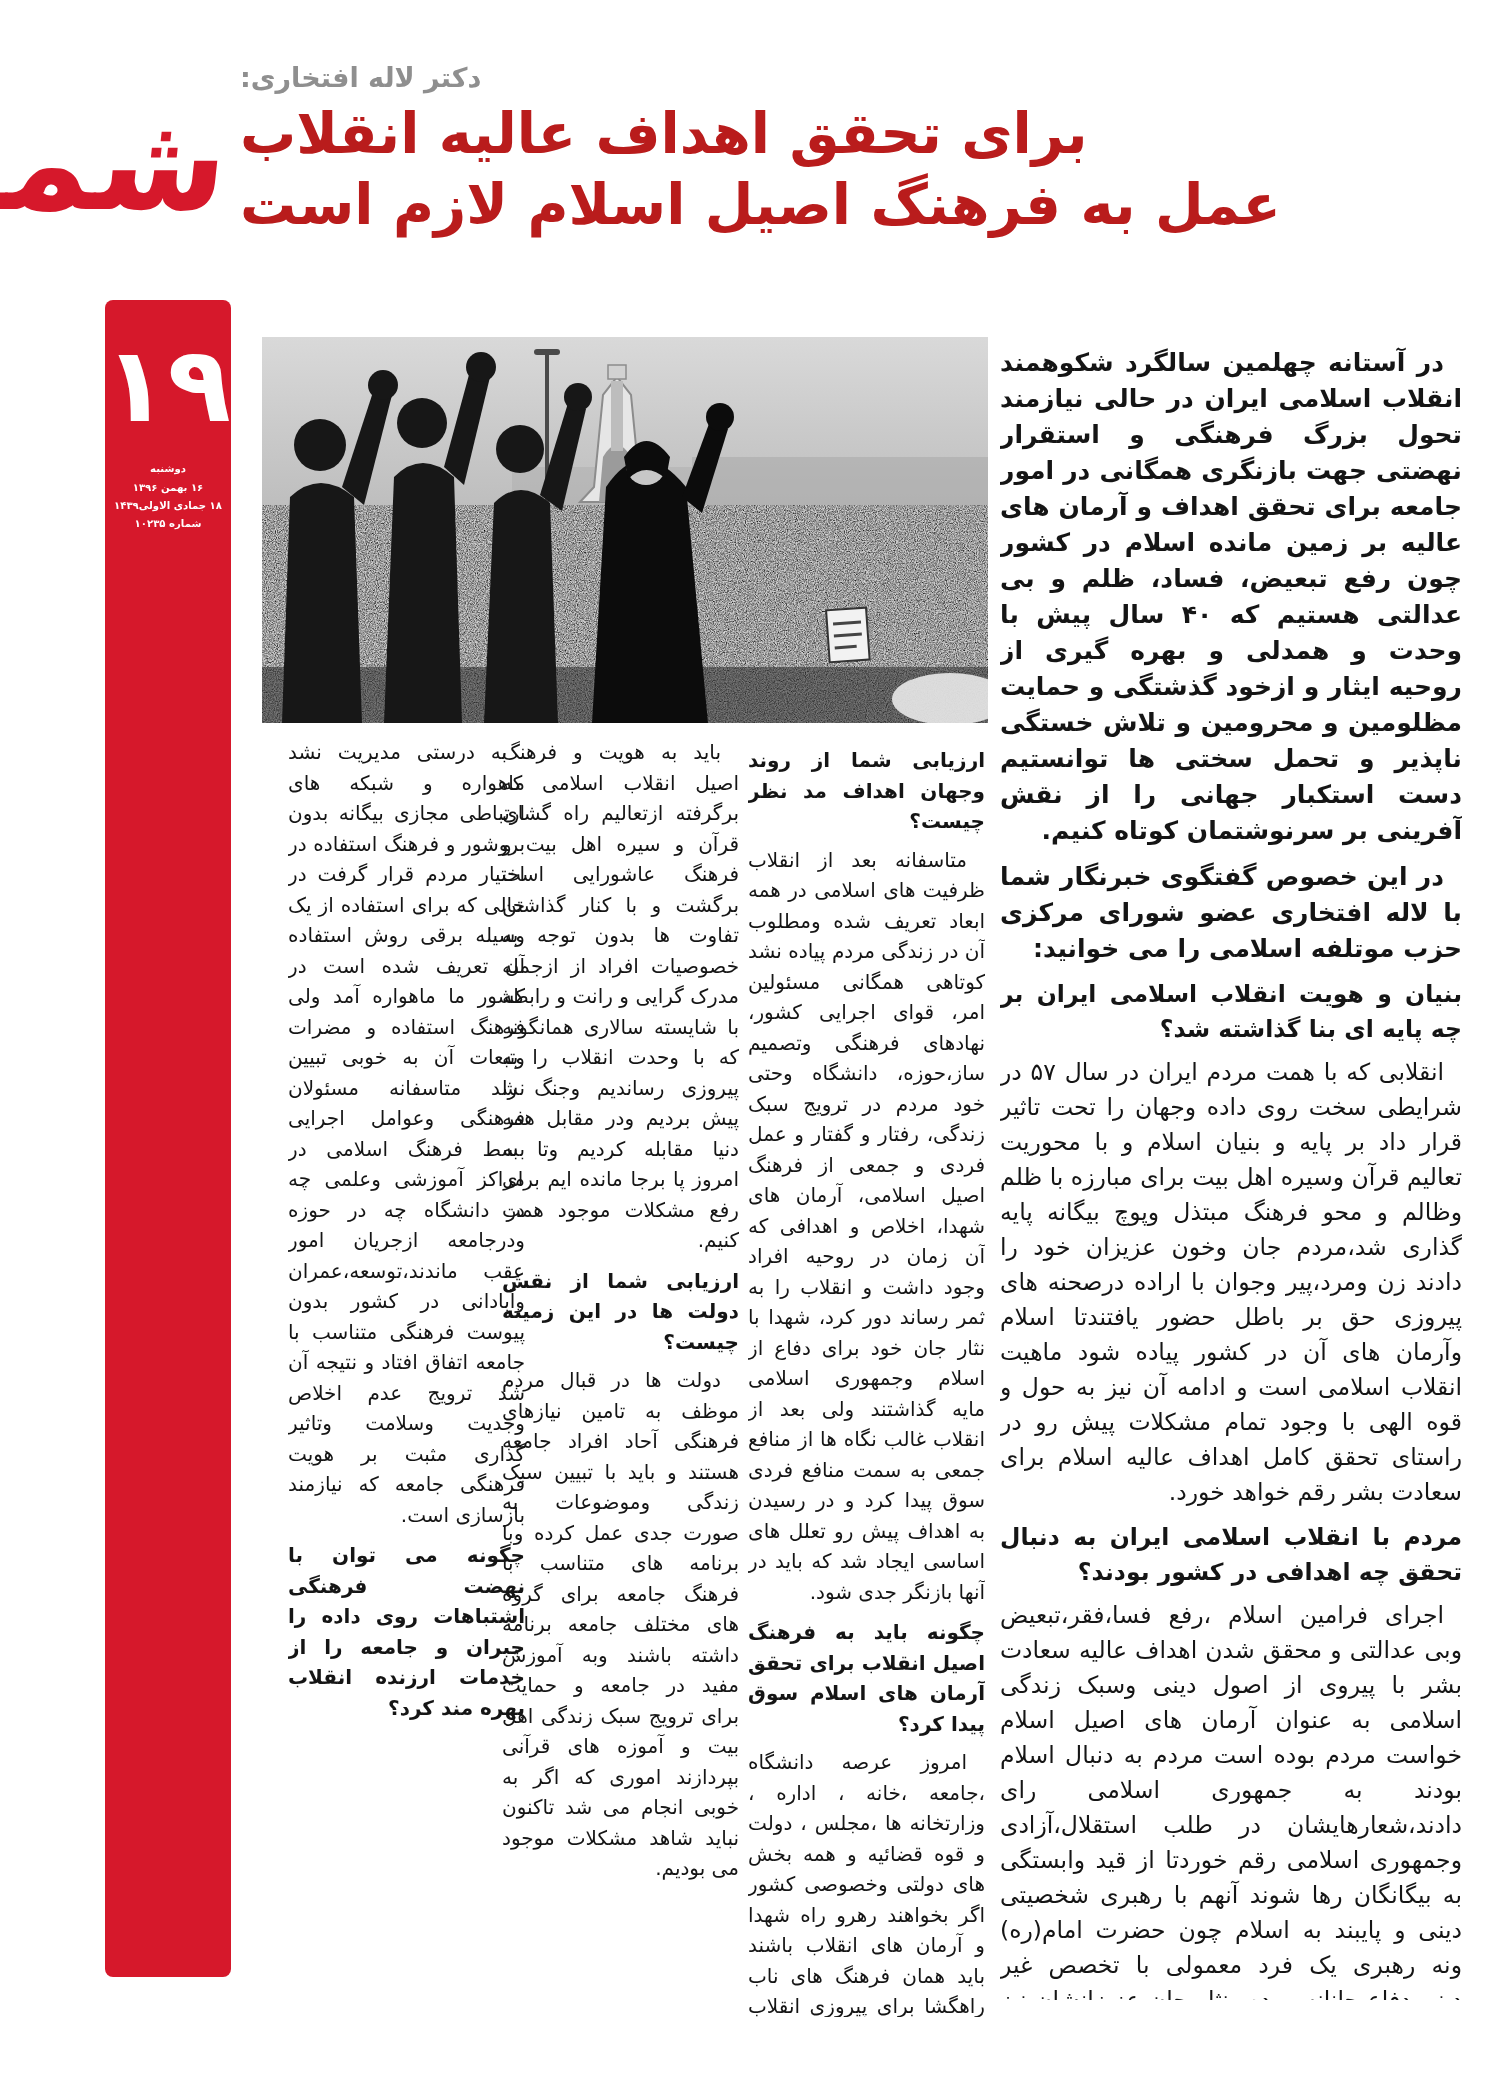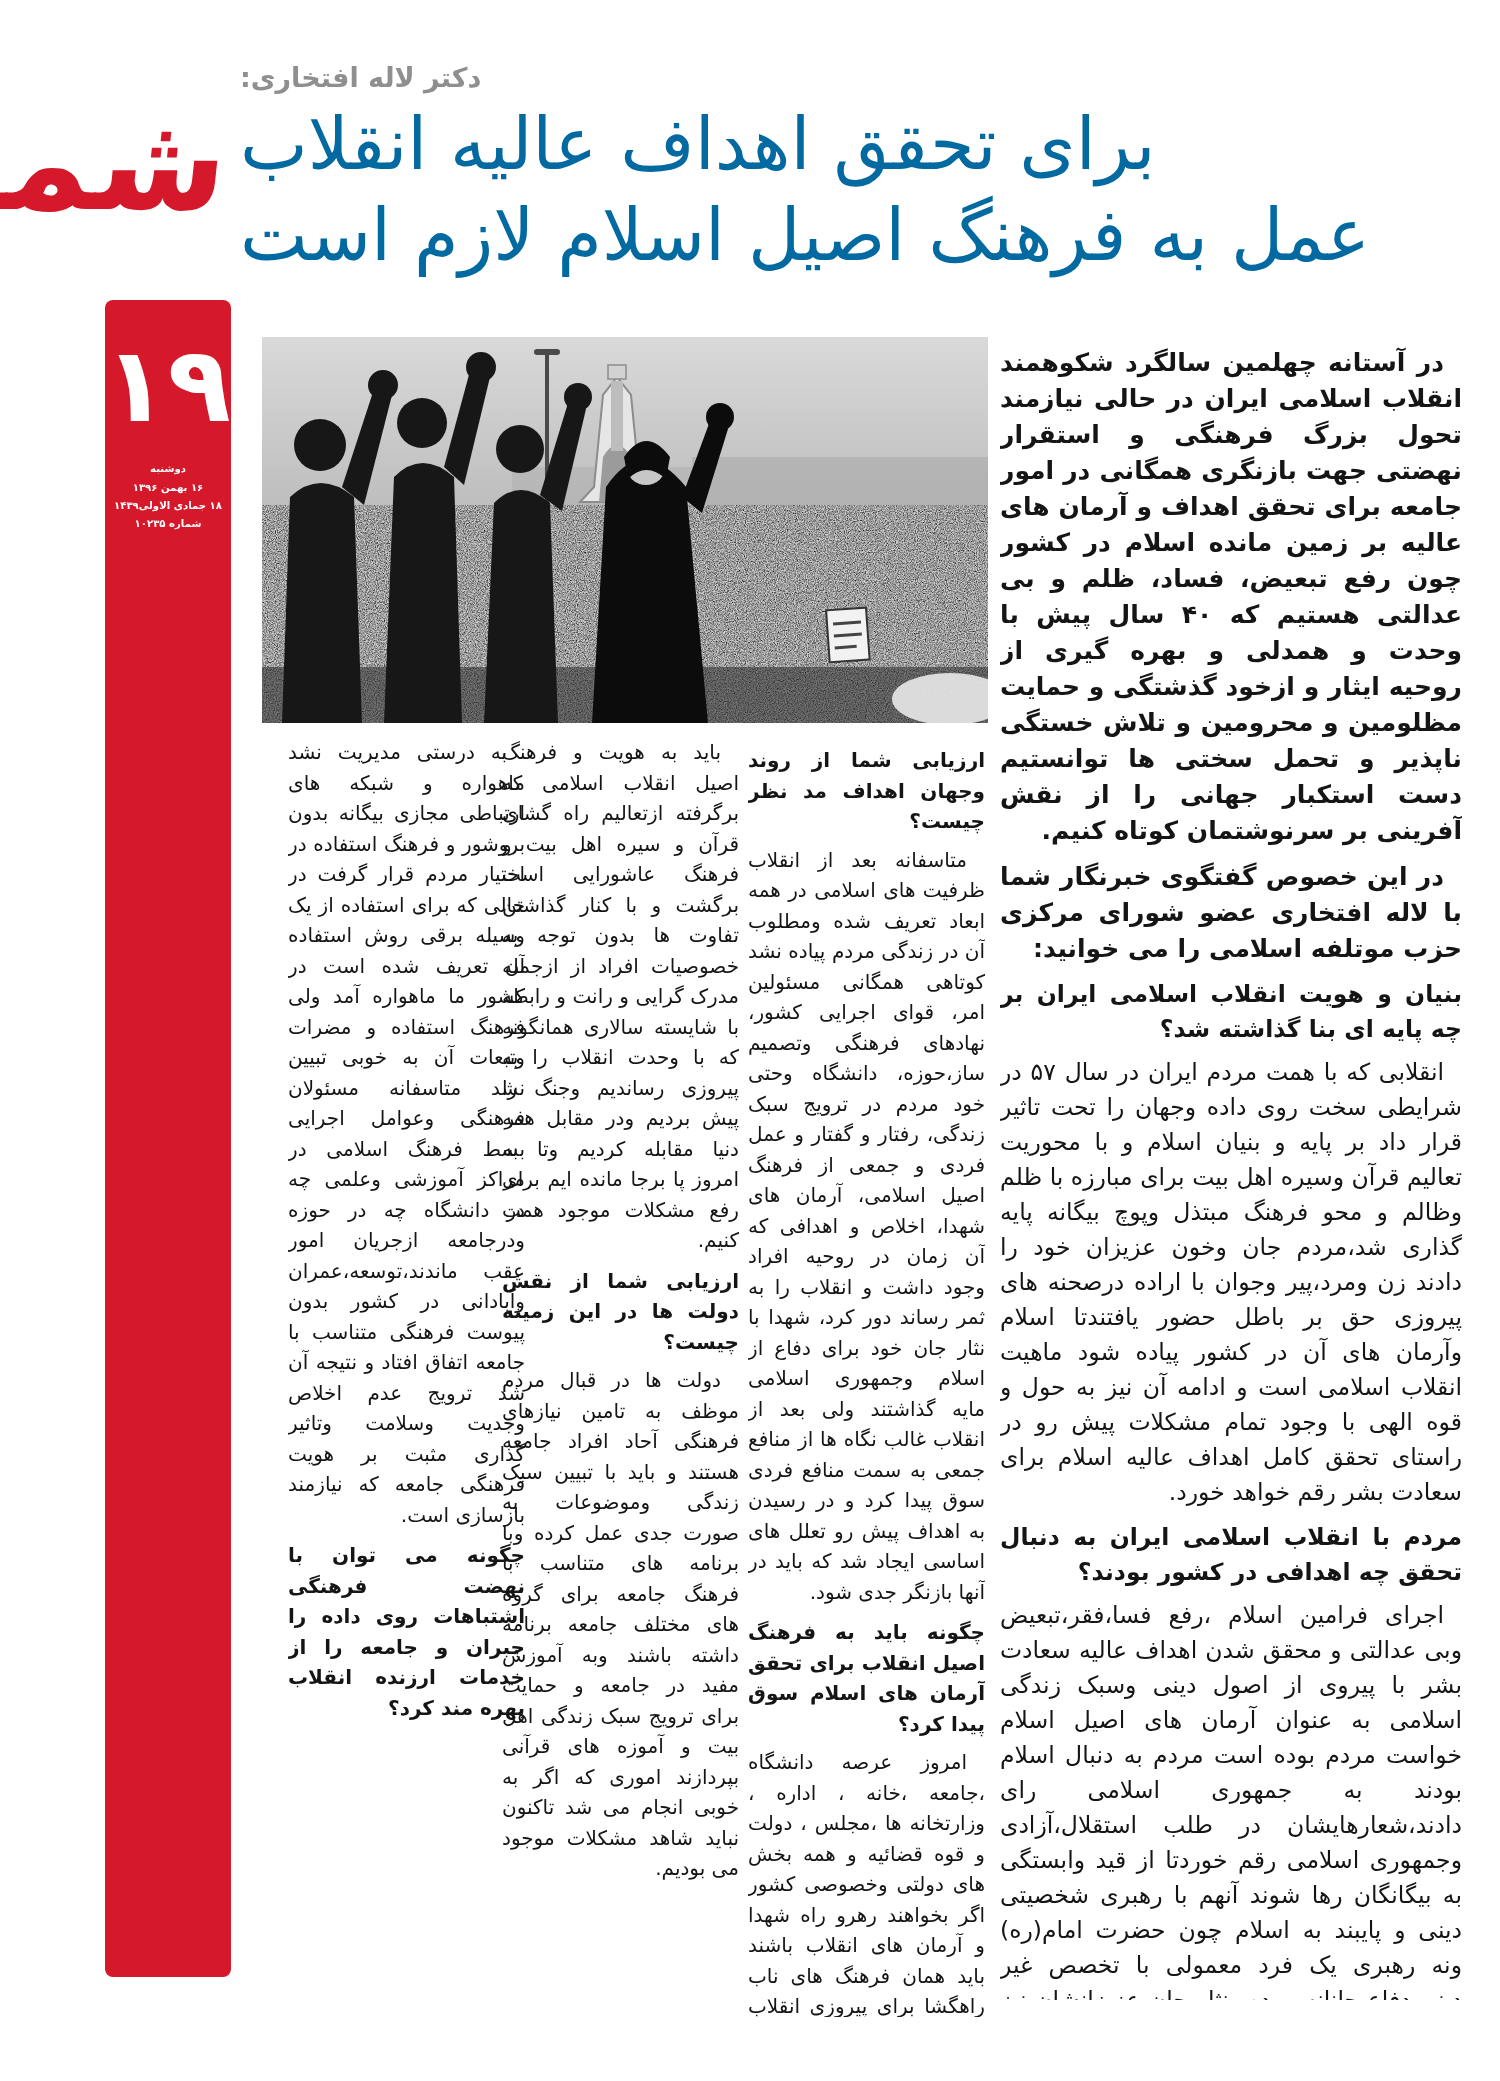--- a/index.html
+++ b/index.html
@@ -17,21 +17,21 @@
   .issue-box{
     position:absolute;left:105px;top:300px;width:126px;height:1677px;
     background:#d6182b;border-radius:8px;color:#ffffff;text-align:center;
   }
   .issue-number{font-size:104px;font-weight:bold;line-height:1.1;margin-top:28px;}
   .issue-dates{margin-top:18px;font-size:11px;font-weight:bold;line-height:1.65;padding:0 0;}
   .issue-dates div{white-space:nowrap;transform:scale(.92);}
   
   .header{position:absolute;left:240px;width:1220px;top:62px;text-align:left;}
   .kicker{font-size:27px;font-weight:bold;color:#8f8f8f;margin:0 0 6px 0;}
-  .headline{font-size:72px;font-weight:400;color:#0369a1;line-height:1.26;margin:0;letter-spacing:-1px;}
+  .headline{font-size:56px;font-weight:700;color:#b91c1c;line-height:1.26;margin:0;letter-spacing:-1px;}
   
   .photo{position:absolute;left:262px;top:337px;width:726px;height:386px;overflow:hidden;background:#bdbdbd;}
   .photo svg{display:block;}
   
   .col{position:absolute;direction:rtl;text-align:justify;overflow:hidden;}
   .col p{margin:0 0 10px 0;text-indent:18px;}
   .col .q{font-weight:bold;text-indent:0;margin:8px 0 8px 0;}
   .col-right{left:1000px;top:345px;width:462px;height:1655px;font-size:23.5px;line-height:35px;}
   .col-right .lead{font-weight:bold;font-size:25px;line-height:36px;}
   .col-under{top:737px;width:237px;height:1280px;font-size:20px;line-height:30.5px;}

